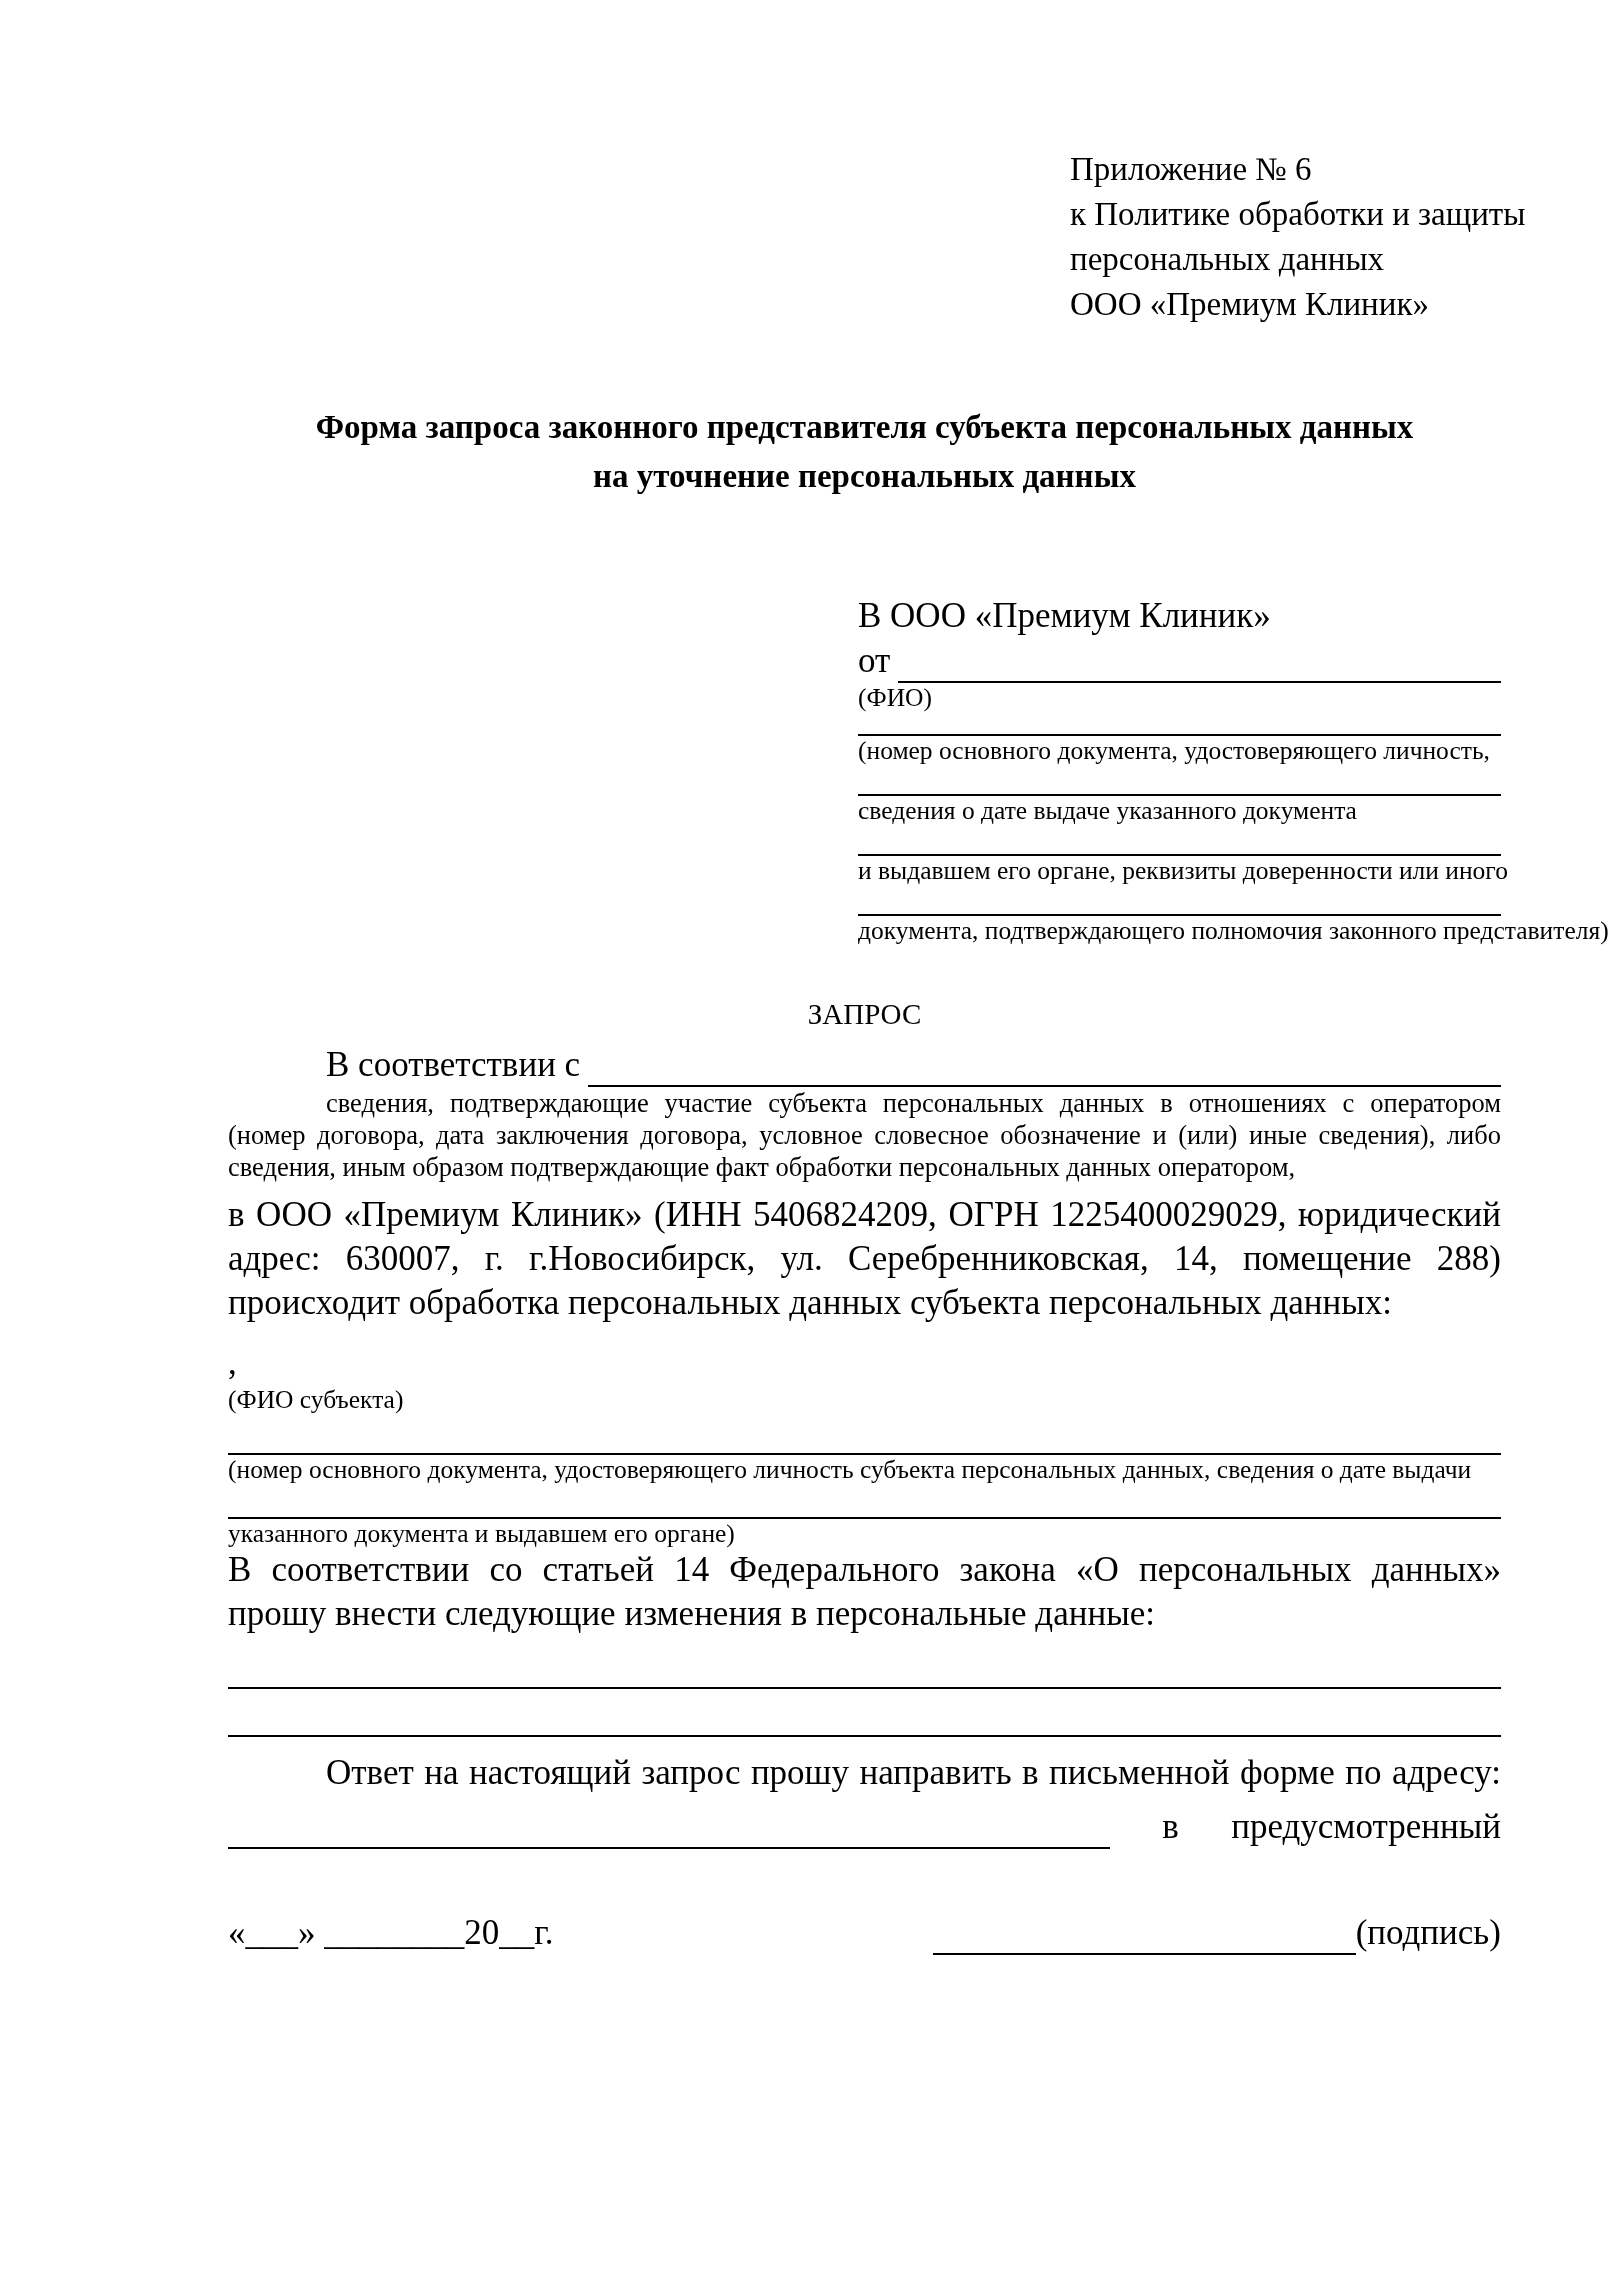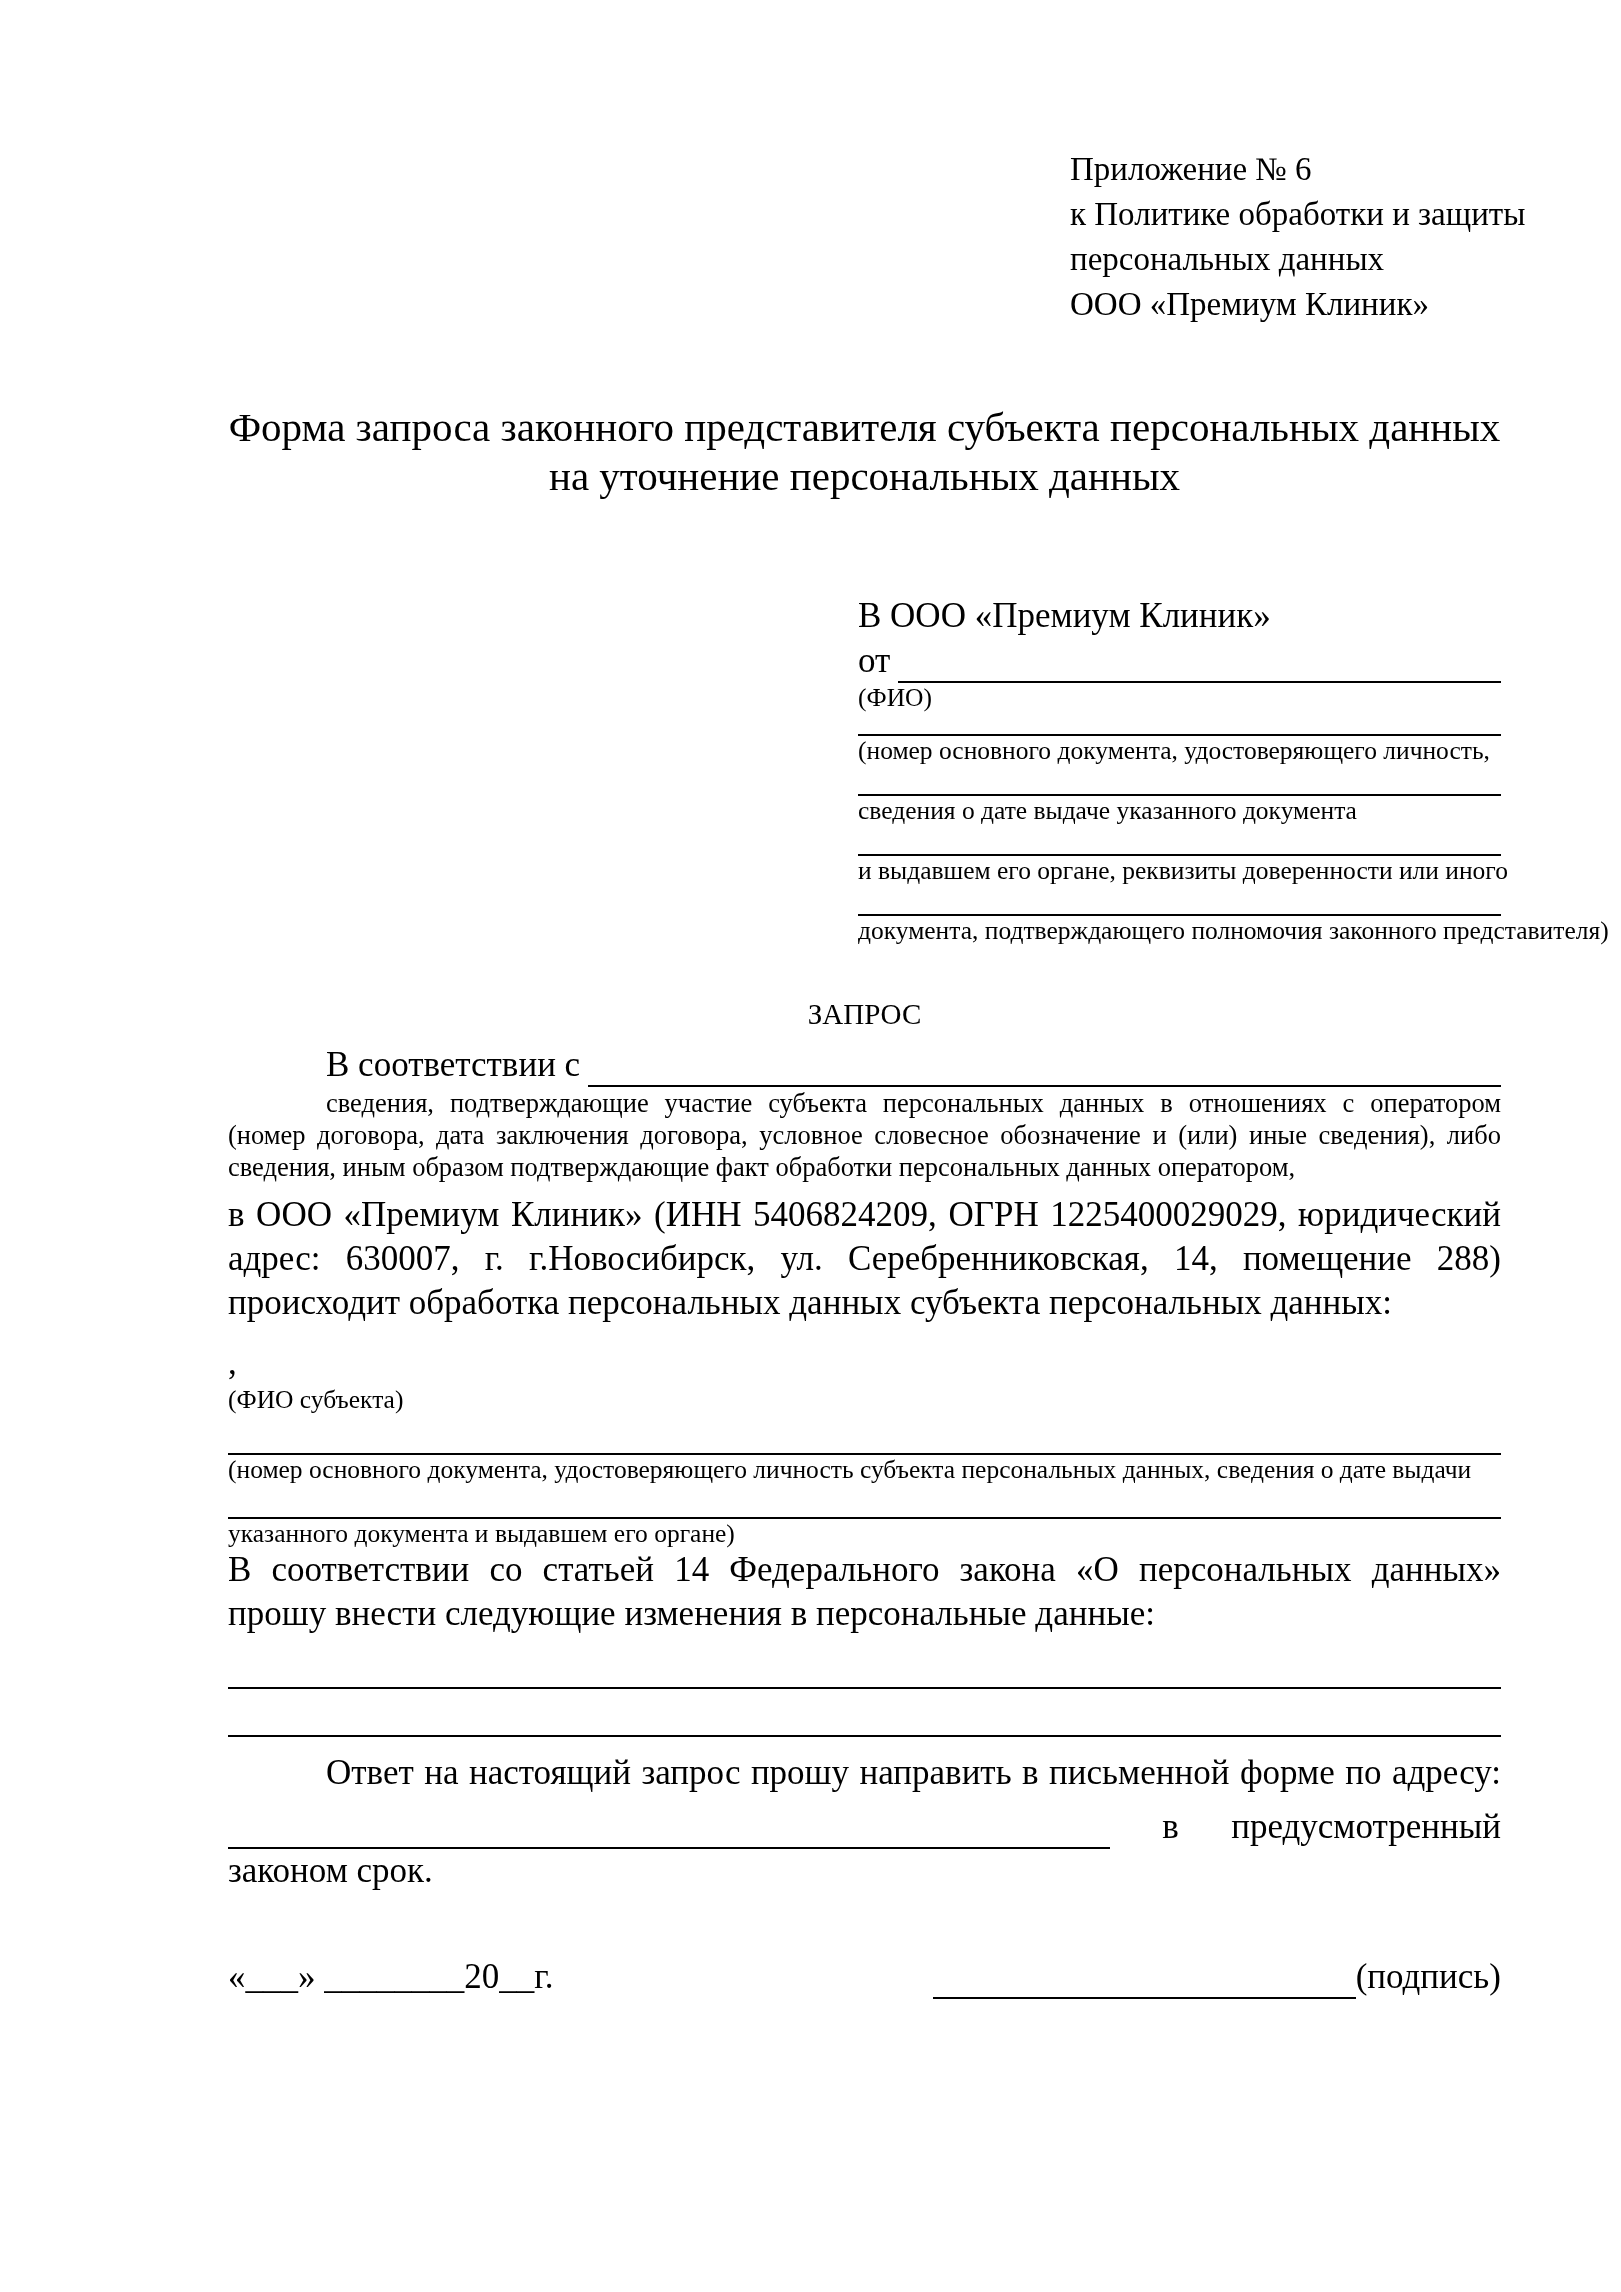--- a/index.html
+++ b/index.html
@@ -21,22 +21,22 @@
     margin-left: auto;
     font-size: 33px;
     line-height: 45px;
   }
   .header-block div { white-space: nowrap; }
 
   
   .title {
     margin-top: 76px;
     text-align: center;
-    font-weight: normal;
-    font-size: 41px;
+    font-weight: bold;
+    font-size: 33px;
     line-height: 49px;
   }
 
   
   .addressee {
     width: 643px;
     margin-left: auto;
     margin-top: 92px;
     font-size: 35px;
     line-height: 45px;
@@ -177,21 +177,20 @@
 
   <div class="rule blank-1"></div>
   <div class="rule blank-2"></div>
 
   <div class="par l1just">Ответ на настоящий запрос прошу направить в письменной форме по адресу:</div>
   <div class="answer-row">
     <span class="fill addr-fill"></span>
     <span>в</span>
     <span>предусмотренный</span>
   </div>
-  <div class="par">законом срок.</div>
 
   <div class="sign-row">
     <span>«___» ________20__г.</span>
     <span class="sig">
       <span class="fill sigline"></span>
       <span>(подпись)</span>
     </span>
   </div>
 
 </div>

